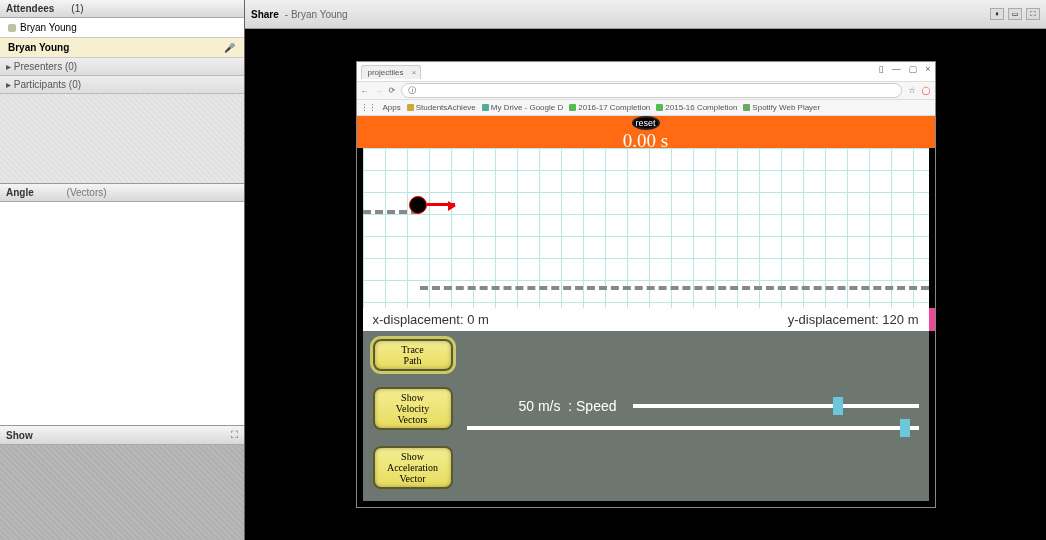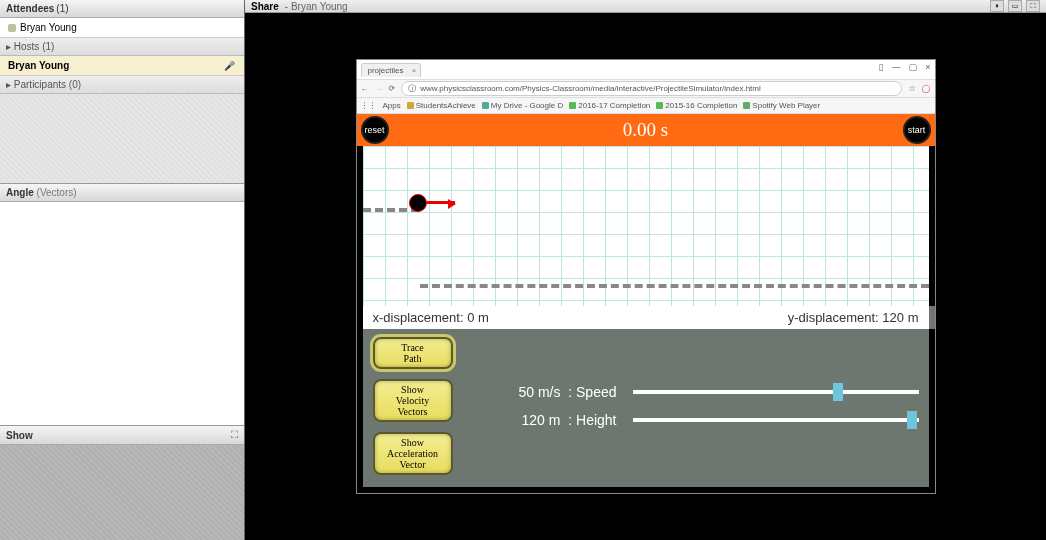--- a/index.html
+++ b/index.html
@@ -1,66 +1,66 @@
 <!DOCTYPE html>
 <html><head>
 <meta charset="utf-8">
 <style>
 * { margin: 0; padding: 0; box-sizing: border-box; font-family: Arial, sans-serif; }
 body { background: #3a4750; width: 1046px; height: 540px; overflow: hidden; display: flex; }
 
 
 .sidebar { width: 245px; height: 540px; border-right: 1px solid #666; background: #e8e8e8; display: flex; flex-direction: column; }
-.panel-head { background: linear-gradient(#f5f5f5,#d8d8d8); border-bottom: 1px solid #aaa; font-size: 10px; padding: 3px 6px; color: #333; display: flex; align-items: center; }
+.panel-head { background: linear-gradient(#f5f5f5,#d8d8d8); border-bottom: 1px solid #aaa; font-size: 10px; padding: 3px 6px; color: #333; display: flex; align-items: center; gap: 15px; }
 .panel-head .count { margin-left: 2px; }
 .subhead { background: linear-gradient(#eee,#ddd); border-bottom: 1px solid #bbb; font-size: 10px; padding: 3px 6px; color: #555; }
 .attendee-row { background: #fff; border-bottom: 1px solid #ccc; font-size: 10px; padding: 4px 8px; display: flex; align-items: center; gap: 4px; }
 .attendee-row.highlight { background: #f7f0d0; }
 .mic-icon { margin-left: auto; color: #888; font-size: 9px; }
 .avatar-dot { width: 8px; height: 8px; background: #c0c0a0; border-radius: 2px; }
 .attendees-body { background: repeating-linear-gradient(45deg,#e6e6e6,#e6e6e6 2px,#e0e0e0 2px,#e0e0e0 4px); flex: 0 0 90px; border-bottom: 1px solid #999; }
 .chat-body { background: #fff; flex: 1; border-bottom: 1px solid #999; }
 .video-body { background: repeating-linear-gradient(45deg,#b8b8b8,#b8b8b8 2px,#b0b0b0 2px,#b0b0b0 4px); flex: 0 0 95px; }
 .expand-icon { margin-left: auto; font-size: 10px; color: #666; cursor: pointer; }
 
 
 .main { flex: 1; height: 540px; display: flex; flex-direction: column; }
-.share-bar { background: linear-gradient(#f0f0f0,#d8d8d8); border-bottom: 1px solid #999; font-size: 10px; padding: 0 6px; display: flex; align-items: center; gap: 6px; }
+.share-bar { background: linear-gradient(#f0f0f0,#d8d8d8); border-bottom: 1px solid #999; font-size: 10px; padding: 8px 6px; display: flex; align-items: center; gap: 6px; }
 .share-bar .controls { margin-left: auto; display: flex; gap: 4px; }
 .ctrl-btn { width: 14px; height: 12px; background: #ddd; border: 1px solid #aaa; font-size: 7px; display: flex; align-items: center; justify-content: center; cursor: pointer; }
 .stage { flex: 1; background: #000; display: flex; align-items: center; justify-content: center; }
 
 
 .browser { width: 580px; background: #fff; border: 1px solid #888; box-shadow: 0 3px 10px rgba(0,0,0,.6); }
 .titlebar { background: #fff; border-bottom: 1px solid #ddd; height: 20px; display: flex; align-items: center; padding: 0 4px; position: relative; font-size: 8px; color: #555; }
 .wincontrols { position: absolute; right: 4px; top: 2px; display: flex; gap: 8px; font-size: 9px; color: #666; }
 .tab { background: #f0f0f0; border: 1px solid #ccc; border-bottom: none; border-radius: 3px 3px 0 0; padding: 2px 16px 2px 6px; position: relative; font-size: 8px; }
 .tab .x { position: absolute; right: 3px; top: 2px; font-size: 8px; color: #888; cursor:pointer; }
 .addrbar { background: #f6f6f6; border-bottom: 1px solid #ddd; height: 18px; display: flex; align-items: center; padding: 0 4px; gap: 6px; font-size: 8px; color: #666; }
 .urlbox { flex: 1; background: #fff; border: 1px solid #ccc; border-radius: 8px; padding: 1px 6px; font-size: 8px; color: #555; display:flex; align-items:center; gap:4px; }
 .bookmarks { background: #f6f6f6; border-bottom: 1px solid #ddd; height: 16px; display: flex; align-items: center; padding: 0 4px; gap: 6px; font-size: 8px; color: #555; }
 .bm { display: flex; align-items: center; gap: 2px; }
 .bm-ico { width: 7px; height: 7px; background: #6a6; border-radius: 1px; }
 .bm-ico.y { background: #ca3; } .bm-ico.b { background: #5a9; } .bm-ico.g { background: #5b5; }
 
 
 .sim { background: #000; padding: 0; }
 .sim-inner { width: 100%; }
-.sim-head { background: #ff6a13; height: 32px; display: flex; align-items: center; justify-content: space-between; padding: 0 4px; }
+.sim-head { background: #ff6a13; height: 32px; display: flex; align-items: center; justify-content: space-between; padding: 0 4px; flex-direction: column; }
 .rnd-btn { width: 28px; height: 28px; border-radius: 50%; background: #000; color: #fff; font-size: 9px; display: flex; align-items: center; justify-content: center; border:2px solid #222; cursor:pointer; }
 .timer { color: #fff; font-size: 19px; font-family: Georgia, serif; }
 .grid-area { background: #fff; height: 160px; position: relative; background-image: linear-gradient(#bce5e5 1px, transparent 1px), linear-gradient(90deg, #bce5e5 1px, transparent 1px); background-size: 22px 22px; border-left:6px solid #000; border-right:6px solid #000; }
 .launcher-shelf { position:absolute; left:0; top:62px; width:56px; border-top:4px dashed #888; }
 .ground { position:absolute; left:57px; right:0; bottom:18px; border-top:4px dashed #888; }
 .ball { position: absolute; left: 46px; top: 48px; width: 18px; height: 18px; background: #000; border-radius: 50%; border: 1px solid #e00; }
 .arrow { position: absolute; left: 64px; top: 55px; width: 28px; height: 0; border-top: 3px solid #e00; }
 .arrow:after { content: ""; position: absolute; right: -6px; top: -5px; border: 5px solid transparent; border-left: 8px solid #e00; }
-.disp-row { background: #fff; display: flex; justify-content: space-between; padding: 4px 10px; font-size: 13px; font-family: Georgia, serif; color: #333; border-left:6px solid #000; border-right:6px solid #737373; }
+.disp-row { background: #fff; display: flex; justify-content: space-between; padding: 4px 10px; font-size: 13px; font-family: Georgia, serif; color: #333; border-left:6px solid #000; border-right:6px solid #ec4899; }
 .sim-controls { background: #6d7770; padding: 8px 10px 12px; display: flex; gap: 14px; border-left:6px solid #000; border-right:6px solid #000; border-bottom:6px solid #000;}
-.btn-col { display: flex; flex-direction: column; gap: 10px; width: 80px; }
+.btn-col { display: flex; flex-direction: column; gap: 16px; width: 80px; }
 .sim-btn { background: linear-gradient(#f4ed8f,#e8dc60); border: 2px solid #5a5a2a; border-radius: 8px; padding: 3px 2px; font-size: 10px; text-align: center; box-shadow: inset 0 0 4px rgba(0,0,0,.3); cursor:pointer; font-family: Georgia, serif; line-height:1.1; }
 .sim-btn.big { outline: 3px solid #c9c96a; }
 .sliders { flex: 1; display: flex; flex-direction: column; gap: 12px; justify-content: center; }
 .srow { display: flex; align-items: center; gap: 16px; font-family: Georgia, serif; color: #fff; font-size: 14px; }
 .srow .lbl { width: 150px; text-align: right; }
 .track { flex: 1; height: 4px; background: #fff; position: relative; }
 .thumb { position: absolute; top: -7px; width: 10px; height: 18px; background: #6cc7da; }
 .thumb.orange { background: #ff9a2b; }
 </style>
 </head>
@@ -68,25 +68,25 @@
 
 <div class="sidebar">
   <div class="panel-head">
     <b>Attendees</b>
     <span class="count">(1)</span>
   </div>
   <div class="attendee-row">
     <span class="avatar-dot"></span>
     <span>Bryan Young</span>
   </div>
-  <div class="subhead">▸ <span>Hosts (1)</span></div>
   <div class="attendee-row highlight">
     <b>Bryan Young</b>
     <span class="mic-icon">🎤</span>
   </div>
+  <div class="subhead">▸ <span>Presenters (0)</span></div>
   <div class="subhead">▸ <span>Participants (0)</span></div>
   <div class="attendees-body"></div>
 
   <div class="panel-head">
     <b>Angle</b>&nbsp;
     <span style="color:#777">(Vectors)</span>
   </div>
   <div class="chat-body"></div>
 
   <div class="panel-head">
@@ -120,21 +120,20 @@
           <span>▢</span>
           <span>×</span>
         </div>
       </div>
       <div class="addrbar">
         <span>←</span>
         <span style="opacity:.4">→</span>
         <span>⟳</span>
         <div class="urlbox">
           <span>ⓘ</span>
-          <span>www.physicsclassroom.com/Physics-Classroom/media/interactive/ProjectileSimulator/index.html</span>
         </div>
         <span>☆</span>
         <span style="color:#e33">◯</span>
       </div>
       <div class="bookmarks">
         <span>⋮⋮</span>
         <span class="bm">
             <span>Apps</span>
           </span>
         <span class="bm">
@@ -188,21 +187,20 @@
 Vector</div>
             </div>
             <div class="sliders">
               <div class="srow">
                 <span class="lbl"><span>50 m/s</span> &nbsp;: <span>Speed</span></span>
                 <div class="track">
                     <div class="thumb" style="left:70%"></div>
                   </div>
               </div>
               <div class="srow">
-                <span class="lbl"><span>120 m</span> &nbsp;: <span>Height</span></span>
                 <div class="track">
                     <div class="thumb" style="left:96%"></div>
                   </div>
               </div>
             </div>
           </div>
         </div>
       </div>
 
     </div>

